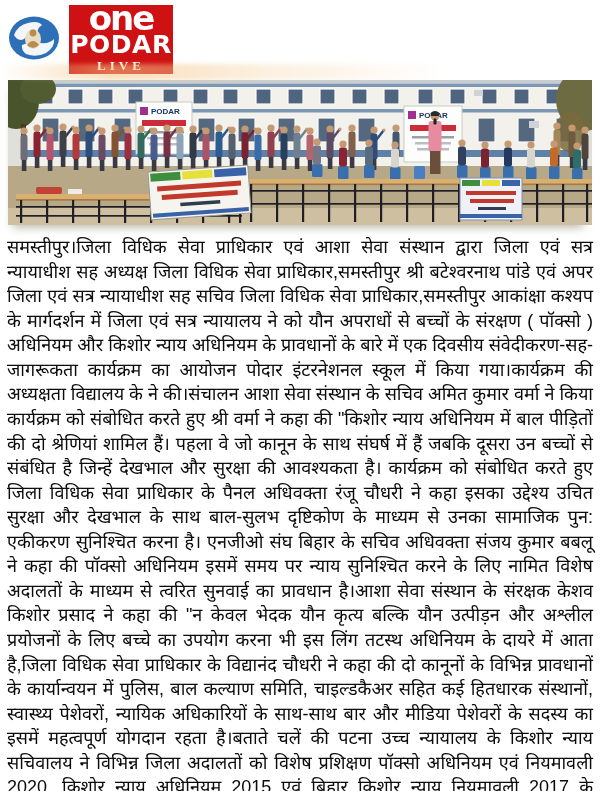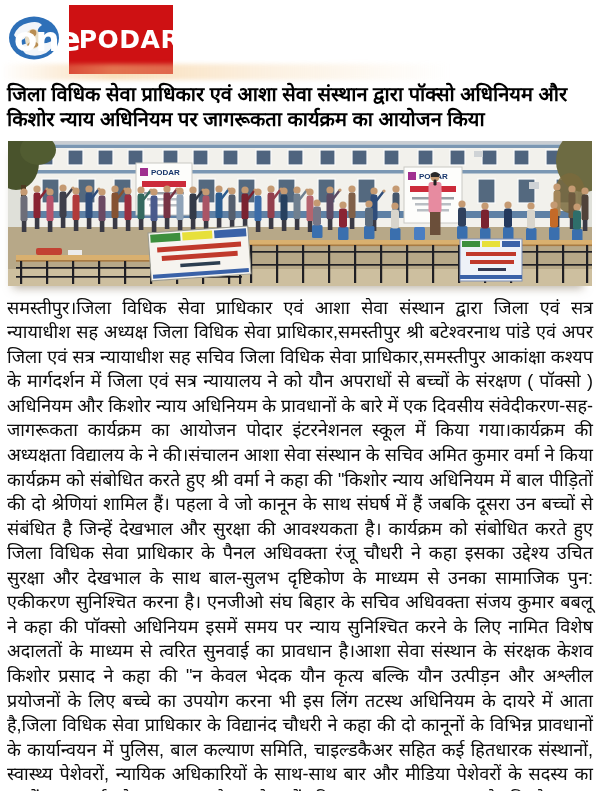--- a/index.html
+++ b/index.html
@@ -6,21 +6,21 @@
   body{width:600px;font-family:"Liberation Sans","DejaVu Sans",sans-serif;color:#111;}
   .page{width:600px;height:791px;overflow:hidden;background:#fff;position:relative;}
 
   
   .masthead{position:relative;height:78px;display:flex;align-items:center;gap:9px;padding-left:8px;}
   .glow{position:absolute;left:0;bottom:-2px;width:450px;height:16px;
         background:linear-gradient(to right,rgba(246,206,150,0),rgba(244,196,130,.55) 25%,rgba(246,214,170,.35) 60%,rgba(246,206,150,0));
         filter:blur(2px);}
   .globe{width:52px;height:48px;flex:0 0 auto;}
   .globe svg{width:52px;height:48px;display:block;}
-  .logobox{width:104px;height:69px;background:#ce1113;color:#fff;display:flex;flex-direction:row;
+  .logobox{width:104px;height:69px;background:#ce1113;color:#fff;display:flex;flex-direction:column;
            align-items:center;justify-content:center;line-height:1;flex:0 0 auto;}
   .l1{font-family:"DejaVu Sans",sans-serif;font-weight:bold;font-size:34px;letter-spacing:-2px;line-height:.72;}
   .l2{font-family:"DejaVu Sans",sans-serif;font-weight:bold;font-size:25px;letter-spacing:.5px;margin-top:1px;}
   .l3{font-family:"Liberation Serif","DejaVu Serif",serif;font-weight:bold;font-size:13px;letter-spacing:4px;margin-top:2px;}
 
   
   .headline{margin:4px 7px 9px 7px;font-size:20px;line-height:1.24;font-weight:bold;color:#000;}
 
   
   .photo{margin:2px 12px 10px 8px;box-shadow:0 7px 9px -5px rgba(125,112,90,.55);font-size:0;}
@@ -46,21 +46,20 @@
         <path d="M19 30 Q25 22 31 30 Q28 33 25 33 Q22 33 19 30 Z" fill="#b98d52"></path>
       </svg>
     </div>
     <div class="logobox">
       <div class="l1">one</div>
       <div class="l2">PODAR</div>
       <div class="l3">LIVE</div>
     </div>
   </header>
 
-  <h1 class="headline">जिला विधिक सेवा प्राधिकार एवं आशा सेवा संस्थान द्वारा पॉक्सो अधिनियम और किशोर न्याय अधिनियम पर जागरूकता कार्यक्रम का आयोजन किया</h1>
 
   <figure class="photo">
     <svg viewBox="0 0 584 145" xmlns="http://www.w3.org/2000/svg" preserveAspectRatio="none">
       <defs>
         <g id="pp">
           <circle cx="4" cy="4" r="3.6" fill="#c59a72"></circle>
           <rect x="0.5" y="7.6" width="7" height="26" rx="2.4" fill="currentColor"></rect>
           <rect x="1.8" y="33" width="4.6" height="11" fill="#3a3a45"></rect>
         </g>
         <g id="pa">

